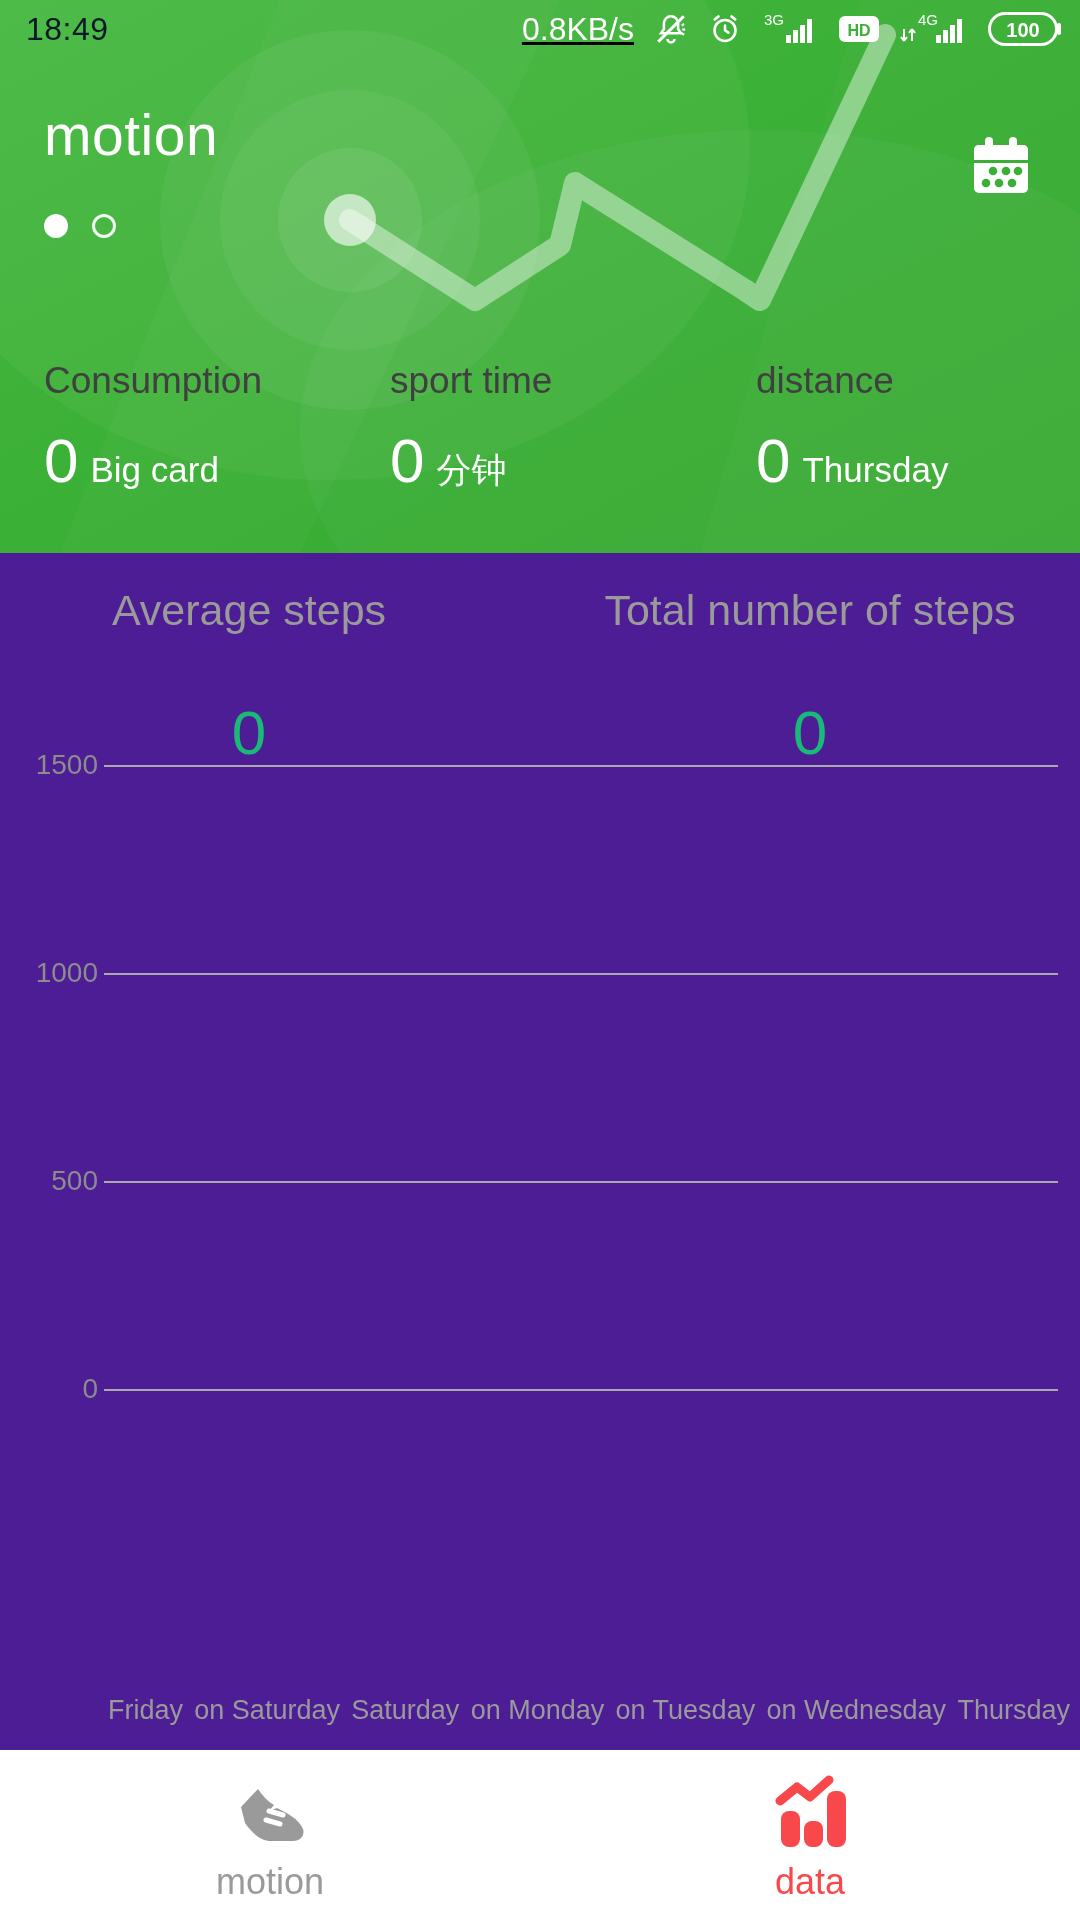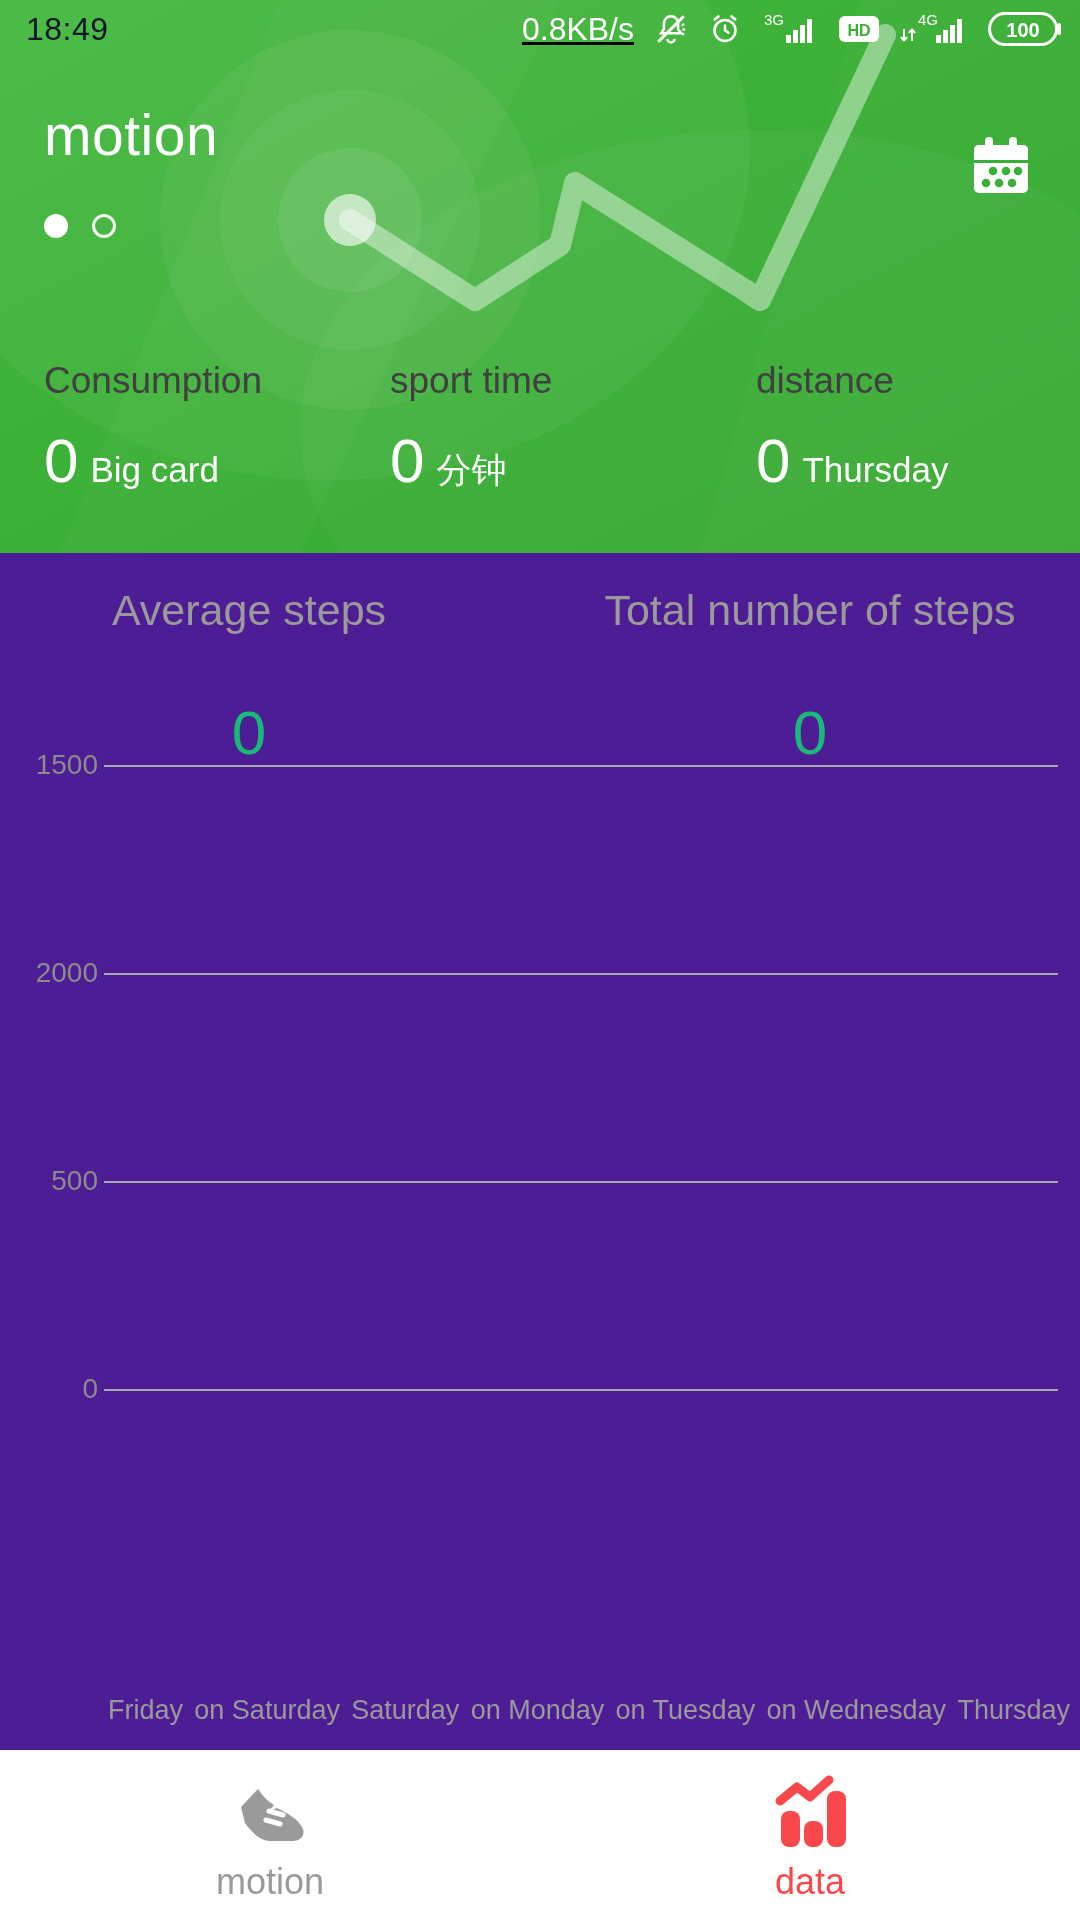--- a/index.html
+++ b/index.html
@@ -256,21 +256,21 @@
         <div class="sum-label">Total number of steps</div>
         <div class="sum-value">0</div>
       </div>
     </div>
 
     <div class="chart">
 
       <div class="ytick" style="left:18px; top:196px;">1500</div>
       <div class="gridline" style="left:104px; top:212px; width:954px;"></div>
 
-      <div class="ytick" style="left:18px; top:404px;">2000</div>
+      <div class="ytick" style="left:18px; top:404px;">1000</div>
       <div class="gridline" style="left:104px; top:420px; width:954px;"></div>
 
       <div class="ytick" style="left:18px; top:612px;">500</div>
       <div class="gridline" style="left:104px; top:628px; width:954px;"></div>
 
       <div class="ytick" style="left:18px; top:820px;">0</div>
       <div class="gridline" style="left:104px; top:836px; width:954px;"></div>
 
       <div class="xlabels">
         <span class="xlabel">Friday</span>

